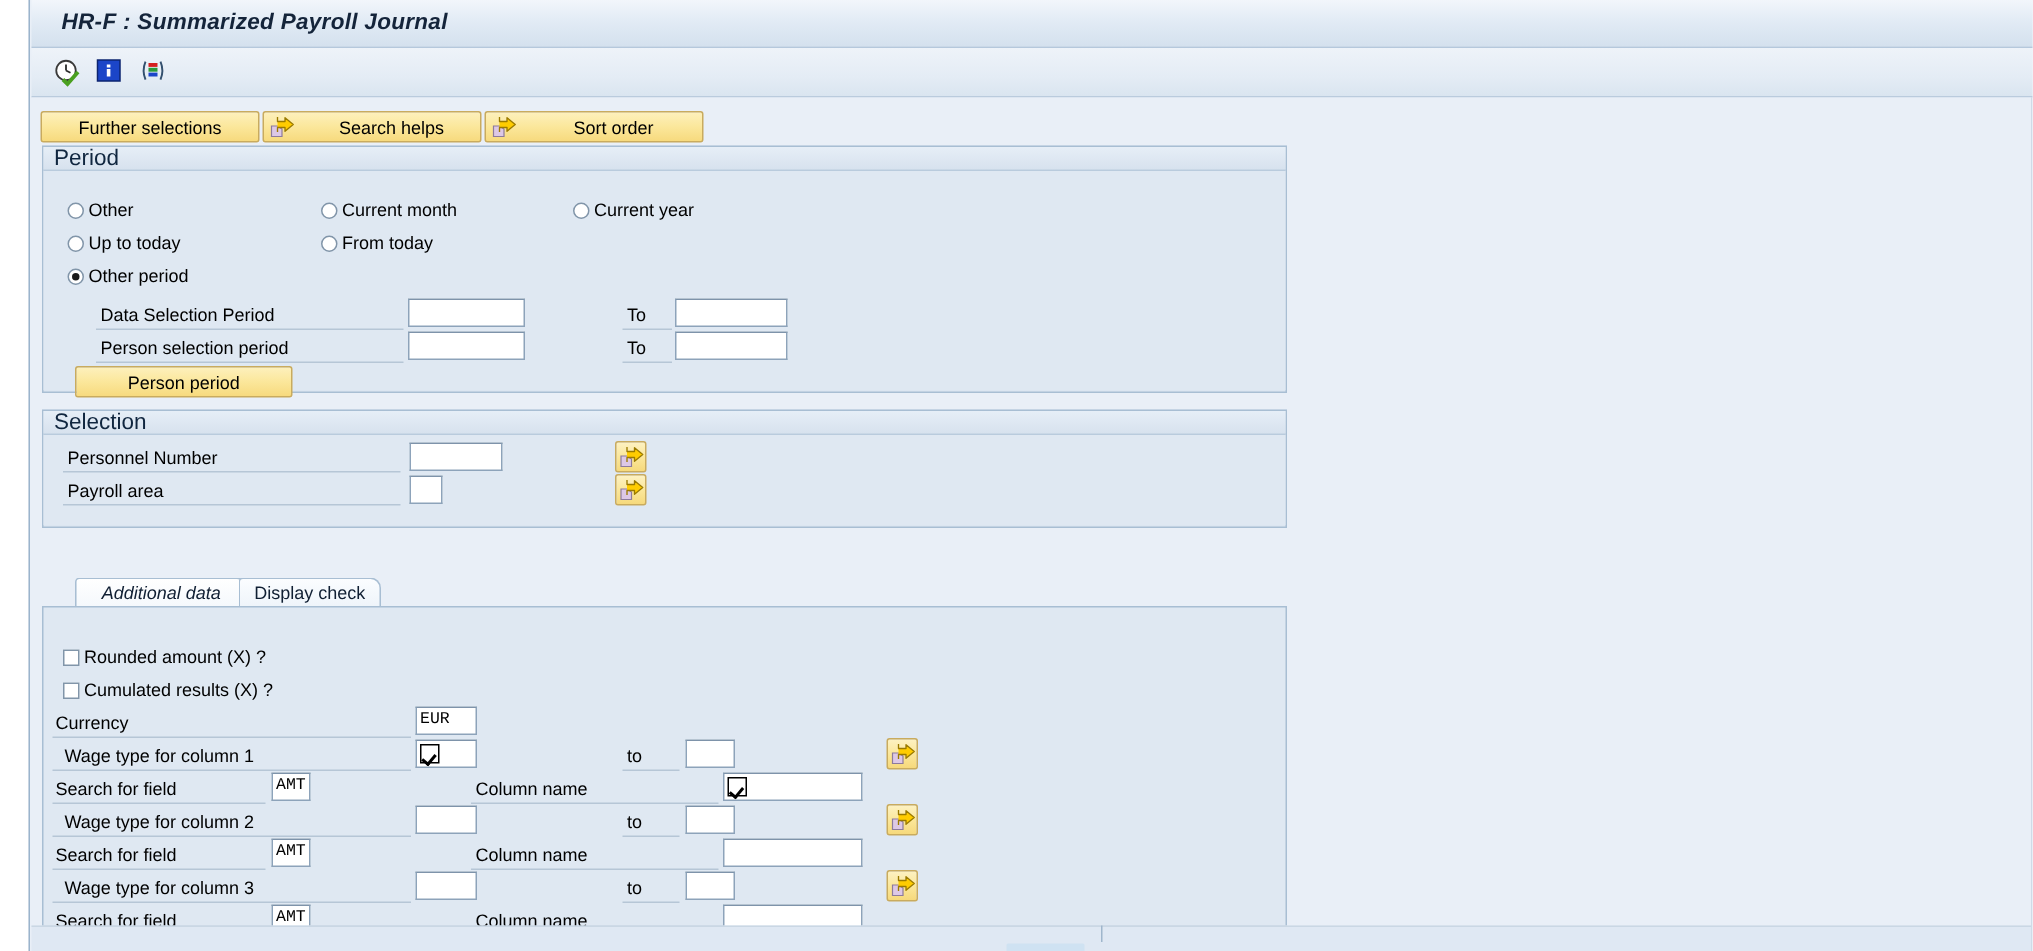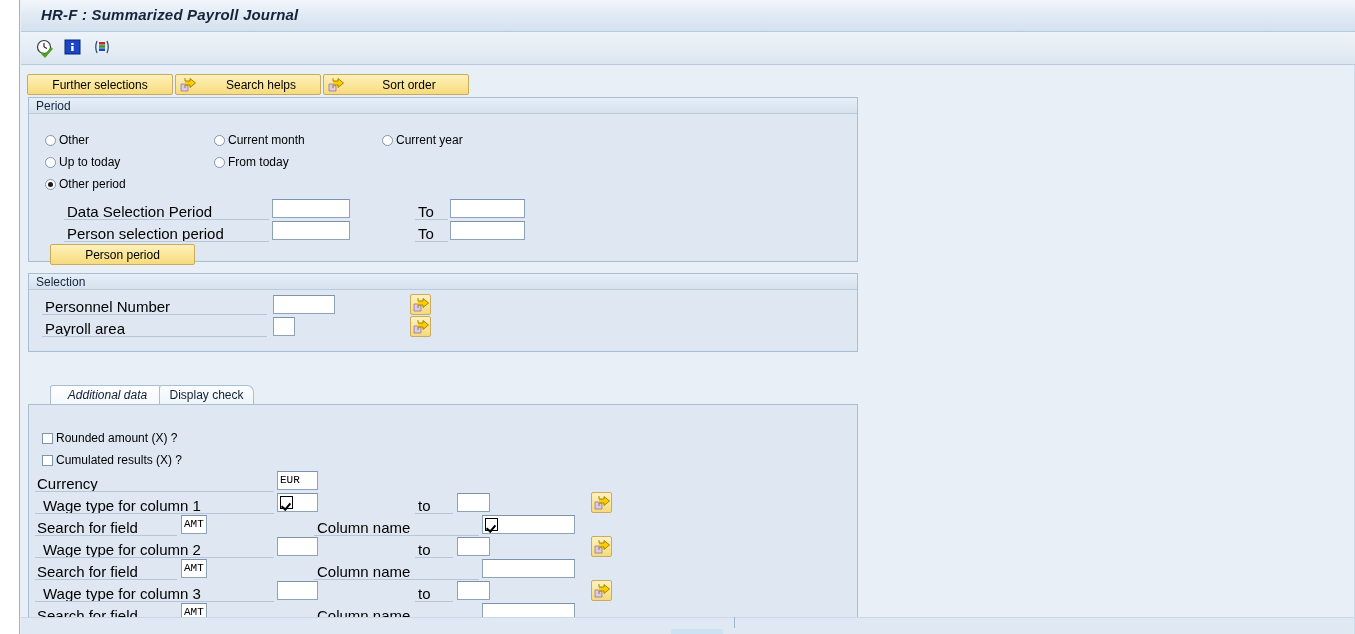--- a/index.html
+++ b/index.html
@@ -106,21 +106,21 @@
   .group {
     position: absolute;
     background: #dce6f1;
     border: 1px solid #a8bed3;
     box-sizing: border-box;
   }
   .group-hdr {
     height: 16px;
     line-height: 16px;
     padding-left: 7px;
-    font-size: 12px;
+    font-size: 15px;
     color: #10263f;
     background: linear-gradient(to bottom, #e6eef7 0%, #d7e2ee 100%);
     border-bottom: 1px solid #b9cbdd;
     box-sizing: border-box;
   }
   .group-body {
     position: relative;
     background: #dfe8f2;
     height: calc(100% - 17px);
   }
@@ -165,21 +165,21 @@
     border: 1px solid #8195a9;
     background: #fff;
     box-sizing: border-box;
     margin-right: 3px;
     flex: none;
   }
   .chk .cl { font-size: 12px; }
 
   .flabel {
     position: absolute;
-    font-size: 15px;
+    font-size: 12px;
     color: #000;
     white-space: nowrap;
   }
   .uline {
     position: absolute;
     border-bottom: 1px solid #b6c6d6;
     height: 0;
   }
 
   .inp {

